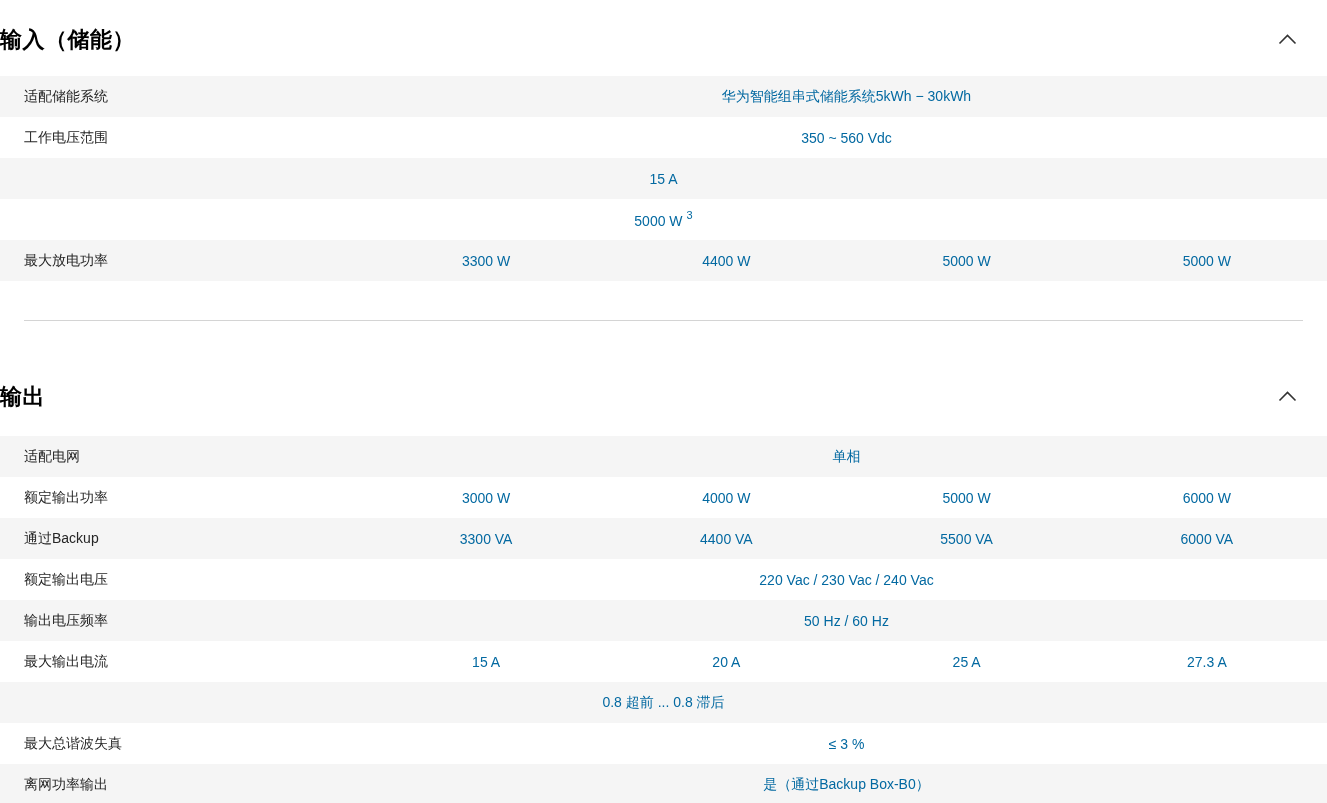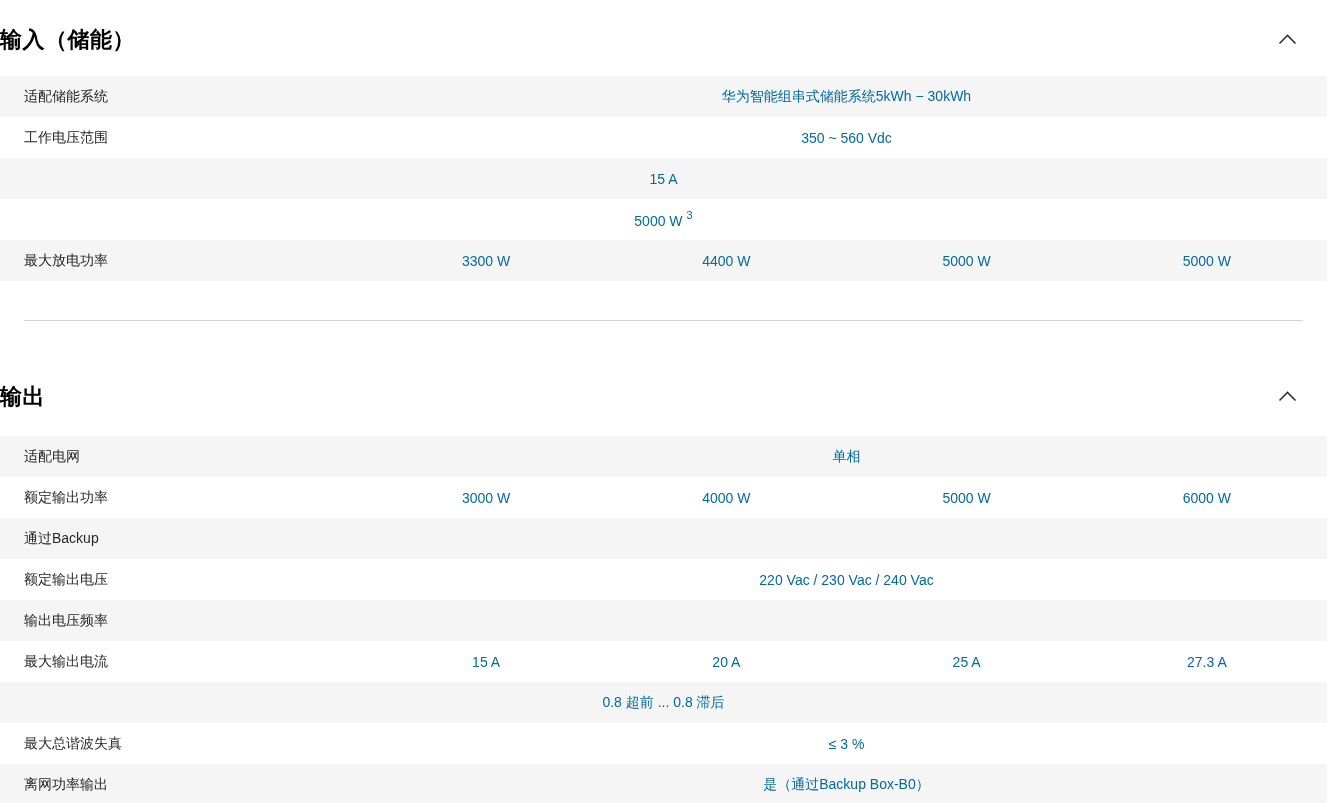--- a/index.html
+++ b/index.html
@@ -143,29 +143,38 @@
       <div class="label">额定输出功率</div>
       <div class="vals">
         <div class="vcol">3000 W</div>
         <div class="vcol">4000 W</div>
         <div class="vcol">5000 W</div>
         <div class="vcol">6000 W</div>
       </div>
     </div>
     <div class="row">
       <div class="label">通过Backup</div>
+      <div class="vals">
+        <div class="vcol">3300 VA</div>
+        <div class="vcol">4400 VA</div>
+        <div class="vcol">5500 VA</div>
+        <div class="vcol">6000 VA</div>
+      </div>
     </div>
     <div class="row">
       <div class="label">额定输出电压</div>
       <div class="vals">
           <div class="vspan">220 Vac / 230 Vac / 240 Vac</div>
         </div>
     </div>
     <div class="row">
       <div class="label">输出电压频率</div>
+      <div class="vals">
+          <div class="vspan">50 Hz / 60 Hz</div>
+        </div>
     </div>
     <div class="row">
       <div class="label">最大输出电流</div>
       <div class="vals">
         <div class="vcol">15 A</div>
         <div class="vcol">20 A</div>
         <div class="vcol">25 A</div>
         <div class="vcol">27.3 A</div>
       </div>
     </div>

